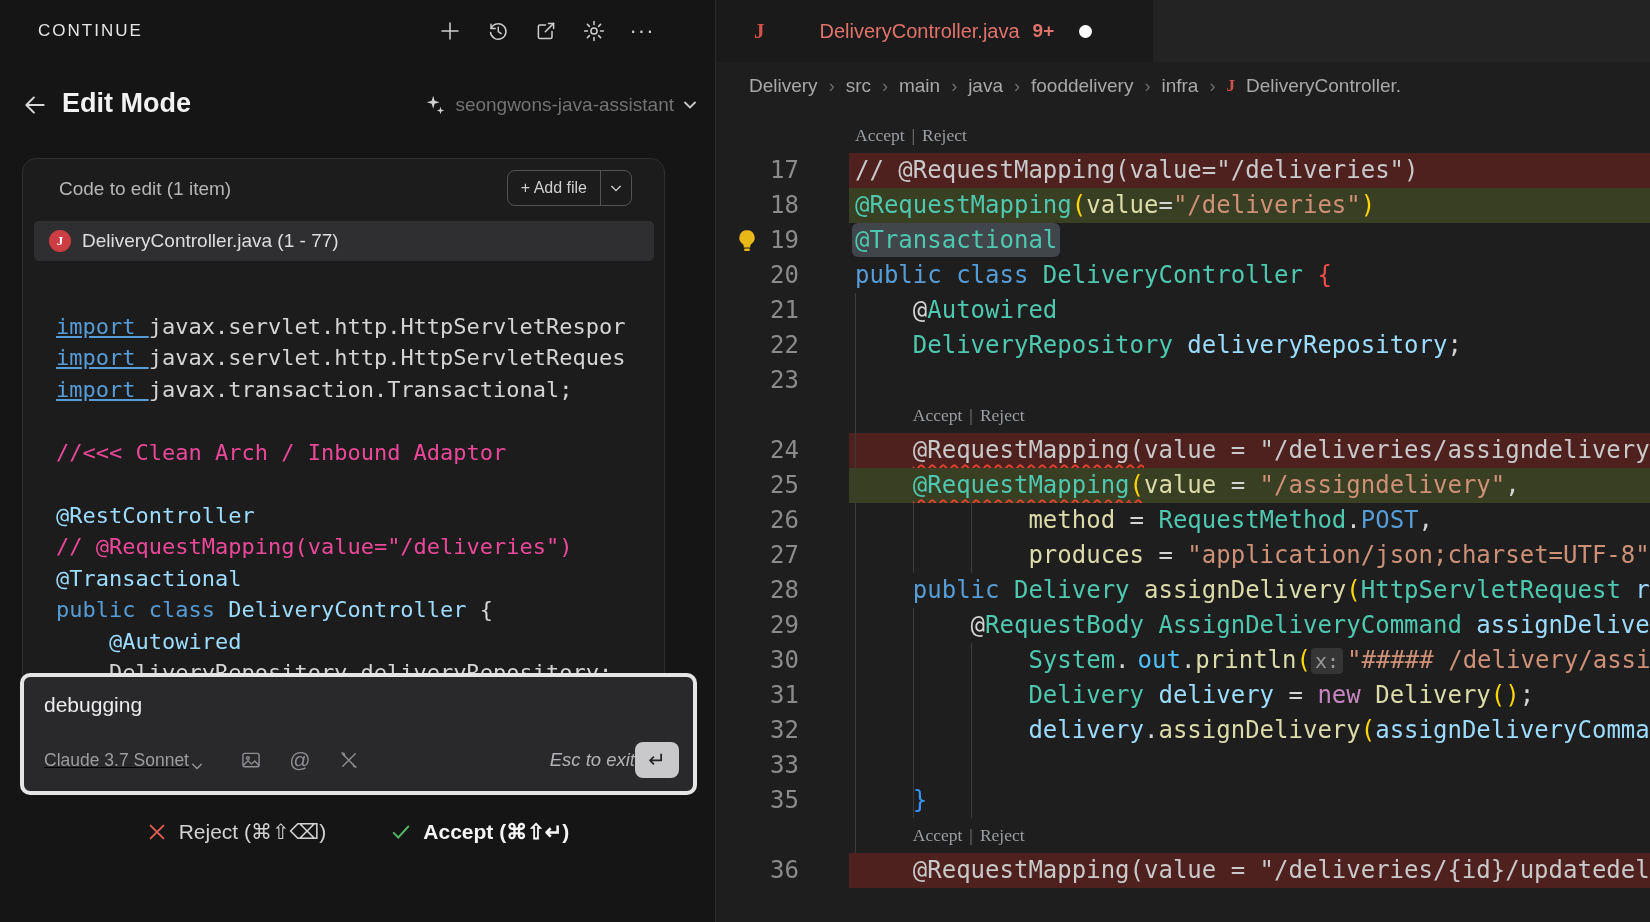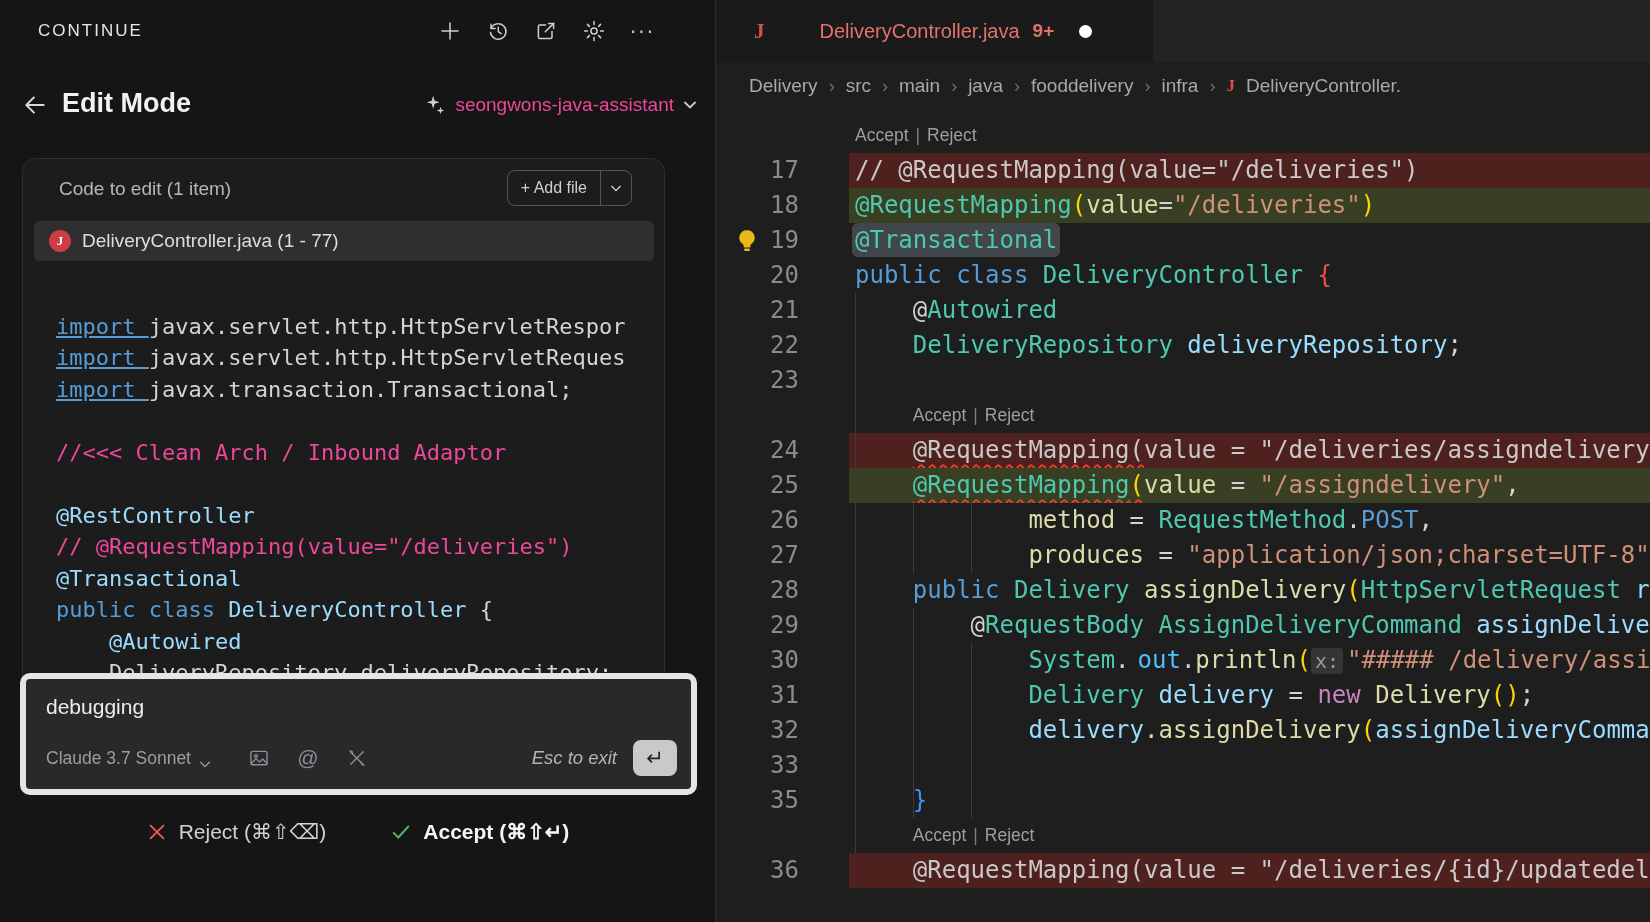--- a/index.html
+++ b/index.html
@@ -16,21 +16,21 @@
   .ticon { width:28px; height:28px; display:flex; align-items:center; justify-content:center; cursor:pointer; }
   .ticon svg { width:24px; height:24px; stroke:#cfcfcf; fill:none; stroke-width:1.5; stroke-linecap:round; stroke-linejoin:round; }
   .ticon.dots { color:#cfcfcf; font-size:22px; letter-spacing:1px; }
 
   .mode-row { position:absolute; left:0; top:86px; width:100%; height:44px; }
   .back-btn { position:absolute; left:22px; top:6px; width:30px; height:30px; }
   .back-btn svg { width:26px; height:26px; stroke:#d8d8d8; fill:none; stroke-width:1.8; stroke-linecap:round; stroke-linejoin:round;}
   .mode-title { position:absolute; left:62px; top:2px; font-size:27px; font-weight:700; color:#f2f2f2; }
   .assistant { position:absolute; right:18px; top:8px; display:flex; align-items:center; gap:9px; }
   .assistant svg.spark { width:22px; height:22px; fill:#cfcfcf; }
-  .assistant-name { font-size:19px; color:#ec4899; }
+  .assistant-name { font-size:19px; color:#737373; }
   .assistant svg.chev { width:14px; height:10px; stroke:#c9c9c9; fill:none; stroke-width:1.8; stroke-linecap:round;}
 
   .edit-card { position:absolute; left:22px; top:158px; width:643px; height:530px;
                background:#1c1c1d; border:1px solid #2e2e30; border-radius:14px; overflow:hidden; }
   .card-head-label { position:absolute; left:36px; top:19px; font-size:19px; color:#b6b6b6; }
   .addfile-btn { position:absolute; right:32px; top:11px; height:36px; display:flex; align-items:center;
                  border:1px solid #545456; border-radius:8px; color:#cfcfcf; font-size:16px; cursor:pointer; }
   .addfile-main { padding:0 13px; }
   .addfile-sep { width:1px; height:100%; background:#545456; }
   .addfile-chev { width:30px; display:flex; align-items:center; justify-content:center; }
@@ -59,33 +59,33 @@
   .tk-bb { color:#3794FF; } .tk-br { color:#F14C4C; }
   .tk-del { color:#c9c9c9; }
   .tk-sq { text-decoration-line:underline; text-decoration-style:wavy;
            text-decoration-color:#e4432f; text-decoration-thickness:1.5px; text-underline-offset:6px; }
   .tk-del.tk-sq { color:#c9c9c9; }
   .tk-hl { background:#41464b; border-radius:3px; box-shadow:0 0 0 3px #41464b; }
   .tk-inlay { background:#353536; color:#9a9a9a; border-radius:4px; padding:1px 4px; margin-right:4px;
               font-size:20px; }
 
   .input-card { position:absolute; left:20px; top:673px; width:677px; height:122px; background:#29292b;
-                border:6px solid #e5e5e5; border-radius:10px; z-index:6; }
+                border:4px solid #e5e5e5; border-radius:10px; z-index:6; }
   .input-text { position:absolute; left:20px; top:16px; font-size:21px; color:#ececec; }
   .input-bottom { position:absolute; left:20px; right:14px; bottom:12px; height:38px;
                   display:flex; align-items:center; }
-  .model-select { display:flex; align-items:flex-end; gap:8px; cursor:pointer; }
+  .model-select { display:flex; align-items:flex-end; gap:2px; cursor:pointer;text-decoration:underline; }
   .model-name { font-size:17.5px; color:#9d9da1; }
   .model-select svg { width:12px; height:9px; stroke:#9d9da1; fill:none; stroke-width:1.6; stroke-linecap:round;}
   .input-icons { display:flex; align-items:center; gap:25px; margin-left:36px; }
   .input-icons .iic { width:24px; height:24px; display:flex; align-items:center; justify-content:center; cursor:pointer;}
   .input-icons svg { width:22px; height:22px; stroke:#8f8f94; fill:none; stroke-width:1.5; stroke-linecap:round; stroke-linejoin:round;}
   .at-glyph { font-size:21px; color:#8f8f94; font-weight:400; }
   .spacer { flex:1; }
-  .esc-hint { font-style:italic; font-size:18.5px; color:#b3b3b7; margin-right:16px; }
+  .esc-hint { font-style:italic; font-size:18.5px; color:#b3b3b7; }
   .enter-btn { width:44px; height:36px; background:#c9c9cb; border-radius:8px; display:flex;
                align-items:center; justify-content:center; font-size:21px; color:#232325; cursor:pointer; }
 
   .actions-row { position:absolute; left:0; top:810px; width:715px; height:44px; display:flex;
                  align-items:center; justify-content:center; gap:64px; z-index:6; }
   .action { display:flex; align-items:center; gap:11px; cursor:pointer; }
   .action svg { width:22px; height:22px; fill:none; stroke-width:2.1; stroke-linecap:round; }
   .reject-label { font-size:21px; color:#d2d2d2; }
   .accept-label { font-size:21px; color:#f5f5f5; font-weight:600; }
 
@@ -108,21 +108,21 @@
   .bc-j { color:#d6504c; font-weight:700; font-size:17px; font-family:"Liberation Serif", serif; }
 
   .code-area { position:absolute; left:0; top:110px; width:935px; height:812px; overflow:hidden;
                font-family:"DejaVu Sans Mono", monospace; font-size:24px; }
   .row { display:flex; height:35px; line-height:35px; }
   .row .lnum { width:83px; flex:none; text-align:right; color:#8b8b8b; }
   .row .lbody { flex:1; margin-left:50px; padding-left:6px; white-space:pre; overflow:hidden; }
   .row.del .lbody { background:#4e201e; }
   .row.add .lbody { background:#393f23; }
   .row.clip { height:8px; overflow:hidden; }
-  .row.lens .lbody { font-family:Liberation Sans, sans-serif; font-size:17.5px; color:#9b9ea2; }
+  .row.lens .lbody { font-family:Liberation Serif, serif; font-size:17.5px; color:#9b9ea2; }
   .lens-link { cursor:pointer; }
   .lens-sep { color:#7a7d80; padding:0 7px; }
 
   .guide { position:absolute; width:1px; background:#3c3c3c; z-index:3; }
   .bulb { position:absolute; left:18px; top:118px; width:26px; height:26px; z-index:4; }
 </style>
 </head>
 <body>
 
 <div class="panel">

